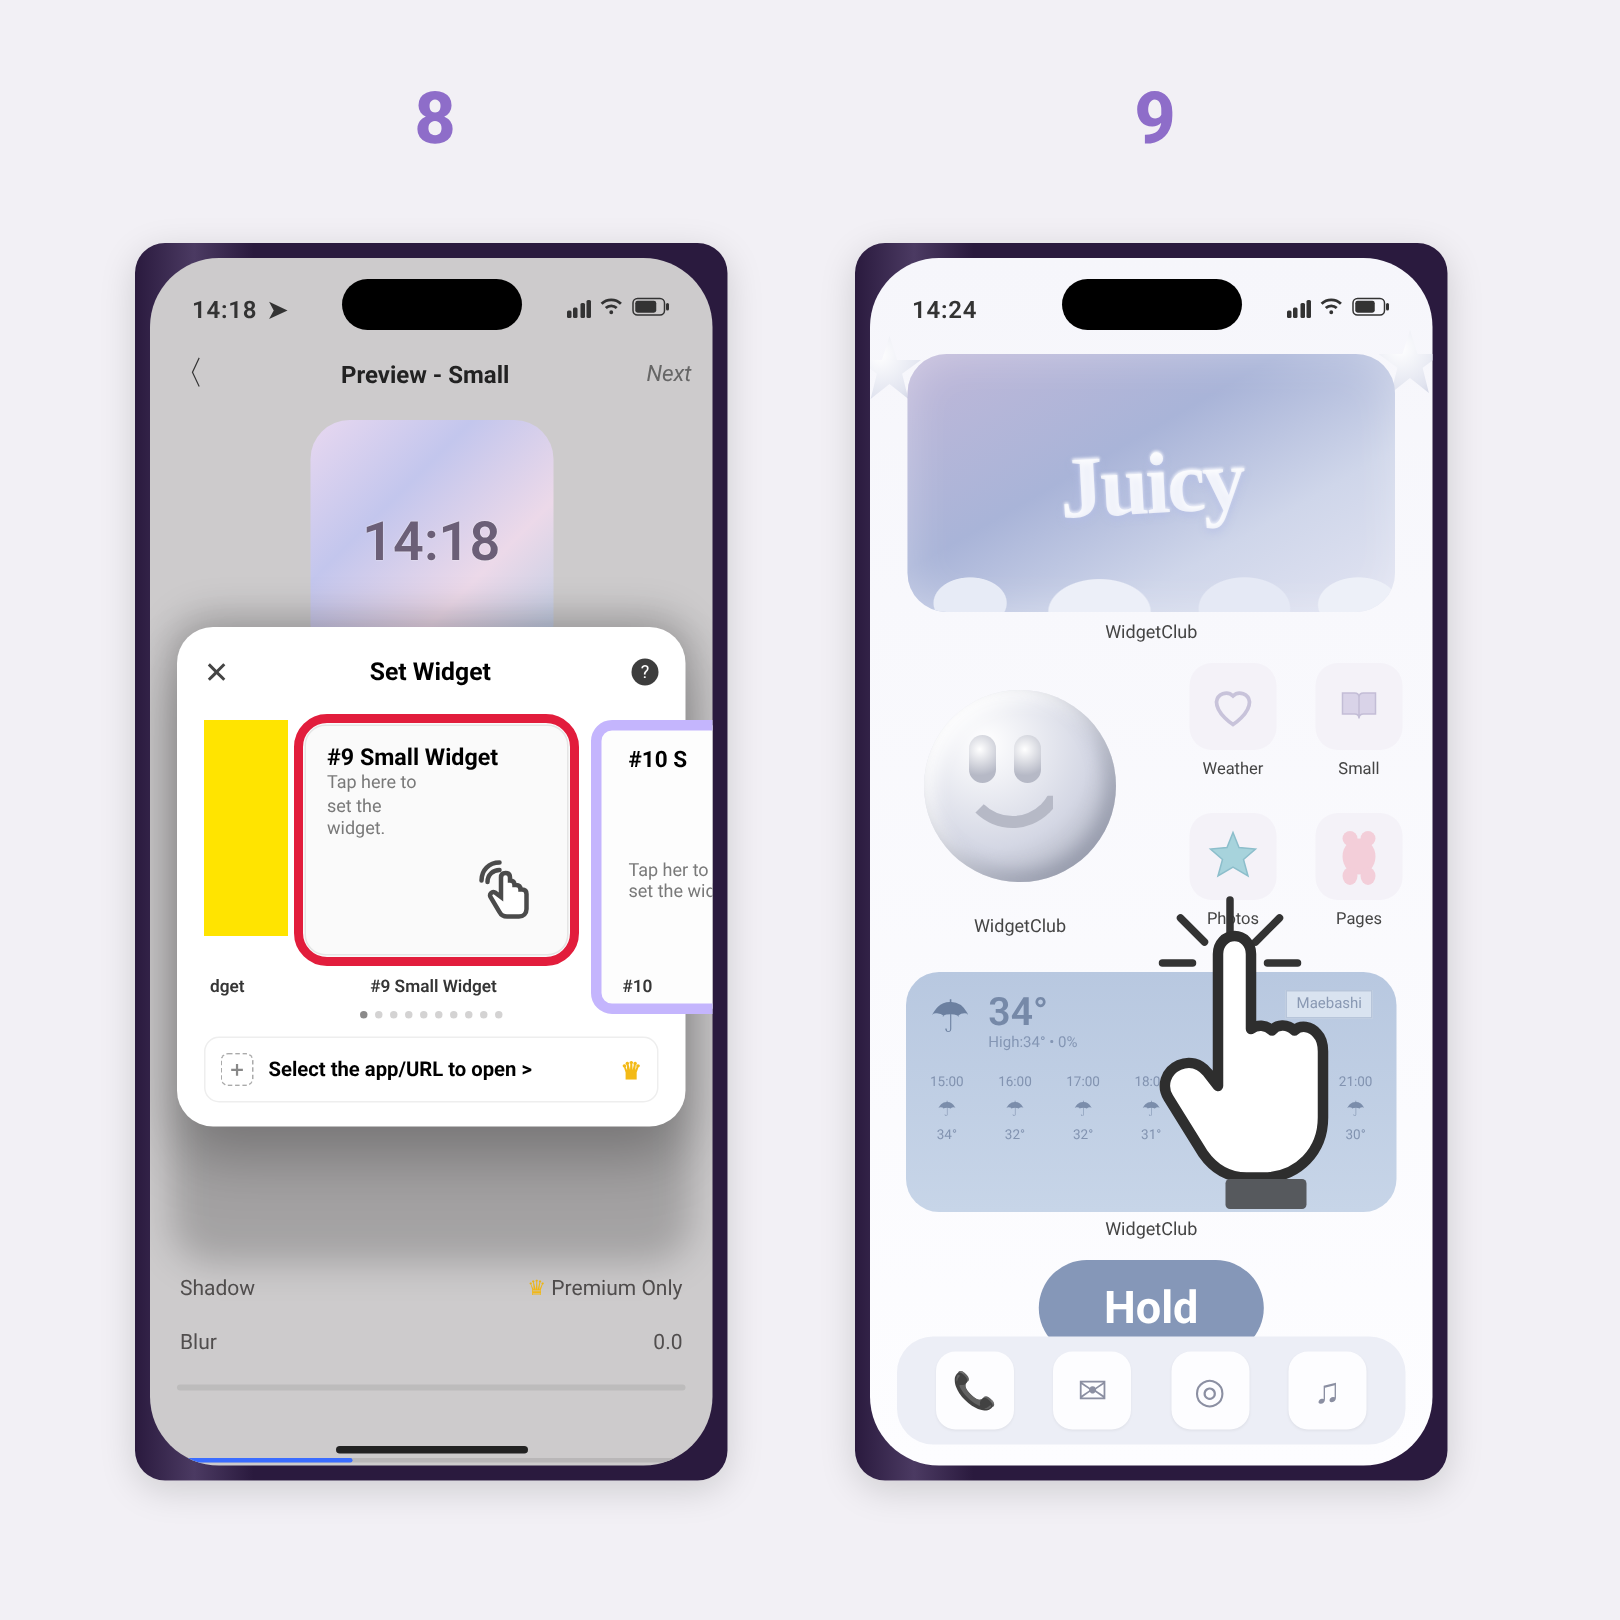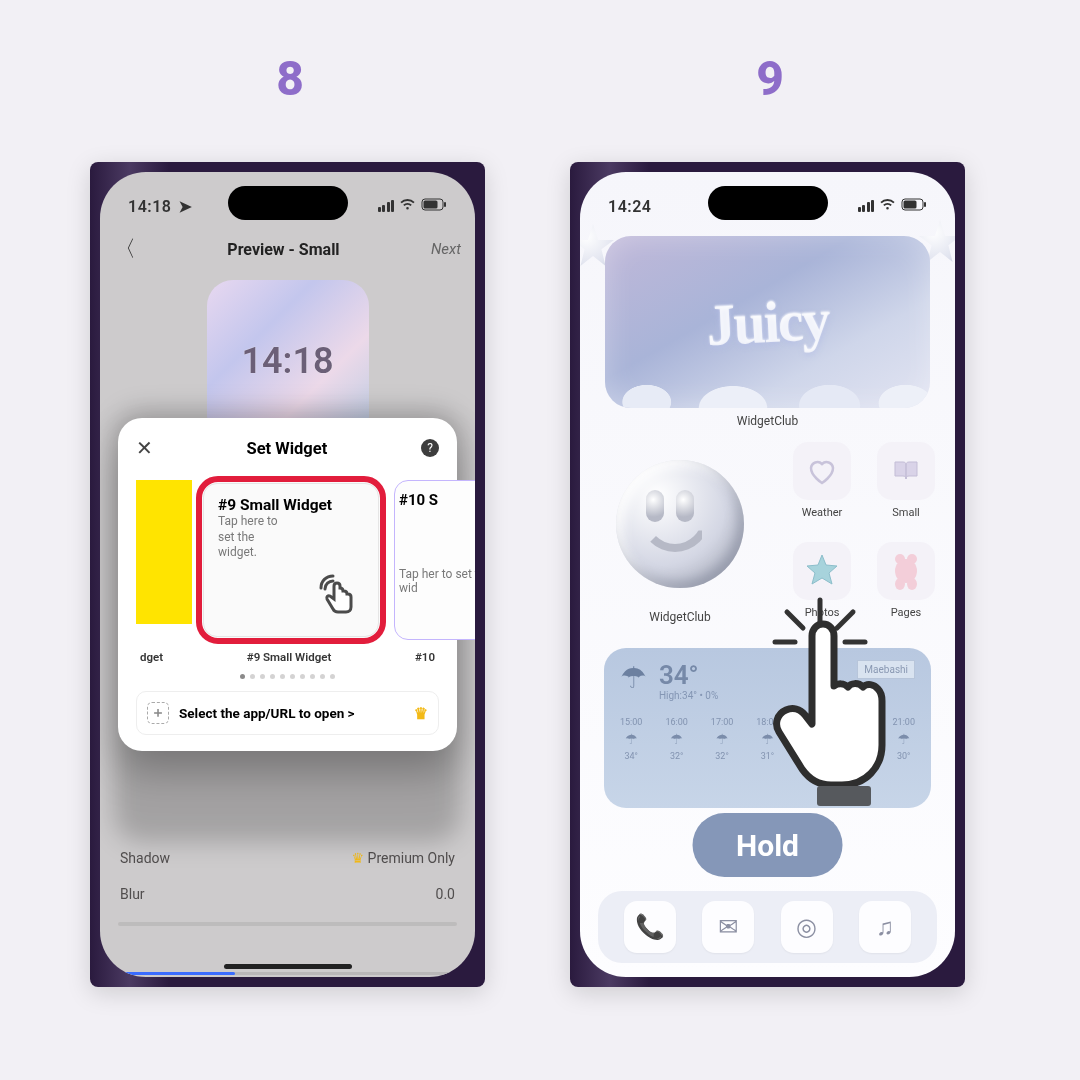--- a/index.html
+++ b/index.html
@@ -18,21 +18,21 @@
   --blue-pale:#E2EAF4;
 }
 
 *{box-sizing:border-box;margin:0;padding:0;font-family:-apple-system,BlinkMacSystemFont,Segoe UI,Roboto,Helvetica,Arial,sans-serif;}
 body{width:1080px;height:1080px;background:var(--bg);position:relative;}
 
 .step{position:absolute;}
 .step-num{font-size:48px;font-weight:800;color:var(--step-num);text-align:center;}
 
 .phone{
-  position:relative;width:395px;height:825px;border-radius:8px;
+  position:relative;width:395px;height:825px;border-radius:20px;
   background:linear-gradient(90deg,#2a1a3e,#4b3a62 10%,#2a1a3e 20%);
   box-shadow:0 6px 24px rgba(0,0,0,.15);
   padding:10px;
 }
 .screen{position:relative;width:100%;height:100%;border-radius:46px;overflow:hidden;}
 .island{position:absolute;top:14px;left:50%;transform:translateX(-50%);width:120px;height:34px;background:#000;border-radius:18px;z-index:50;}
 
 
 .status{position:absolute;top:14px;left:0;right:0;height:40px;display:flex;align-items:center;justify-content:space-between;padding:0 28px;z-index:40;font-weight:600;}
 .status .time{font-size:16px;letter-spacing:.5px;}
@@ -71,21 +71,21 @@
 .help{width:18px;height:18px;border-radius:50%;background:#3d3d3d;color:#fff;font-size:12px;display:flex;align-items:center;justify-content:center;}
 .modal-desc{font-size:12.5px;color:#6e6e6e;line-height:1.35;margin-top:12px;}
 
 .slot-row{position:relative;margin-top:16px;height:190px;}
 .slot-yellow{position:absolute;left:0;top:4px;width:56px;height:144px;background:var(--yellow);}
 .slot-main{position:absolute;left:60px;top:0;width:190px;height:168px;border:6px solid var(--red);border-radius:22px;background:#fafafa;}
 .slot-inner{position:absolute;inset:1px;border:1px solid #e5e5e5;border-radius:14px;padding:12px 14px;}
 .slot-title{font-weight:700;font-size:15.5px;}
 .slot-hint{font-size:12px;color:#797979;line-height:1.3;width:70px;}
 .tap-icon{position:absolute;right:16px;bottom:14px;font-size:14px;}
-.slot-right{position:absolute;left:258px;top:4px;width:120px;height:160px;border:1px solid #c4b5fd;border-radius:14px;background:#fdfdfd;padding:10px 4px;}
+.slot-right{position:absolute;left:258px;top:4px;width:120px;height:196px;border:7px solid #c4b5fd;border-radius:14px;background:#fdfdfd;padding:10px 18px;}
 .slot-right .t{font-weight:700;font-size:15px;}
 .slot-right .h{font-size:12px;color:#797979;margin-top:58px;}
 .cap-row{display:flex;justify-content:space-between;font-size:11.5px;font-weight:600;margin-top:2px;color:#353535;padding:0 4px;}
 .dots{display:flex;justify-content:center;gap:5px;margin-top:8px;}
 .dots span{width:5px;height:5px;border-radius:50%;background:#d4d3d3;}
 .dots span:first-child{background:#8b8a8a;}
 .sel-app{margin-top:12px;height:44px;border:1px solid #eee;border-radius:10px;display:flex;align-items:center;padding:0 10px;gap:10px;font-size:13.5px;font-weight:700;}
 .sel-plus{width:22px;height:22px;border:1.5px dashed #aaa;border-radius:5px;display:flex;align-items:center;justify-content:center;color:#888;font-size:14px;}
 .sel-crown{margin-left:auto;color:var(--gold);font-size:16px;}
 
@@ -125,21 +125,21 @@
 .ww-top{display:flex;align-items:flex-start;gap:12px;}
 .umb{font-size:30px;color:#6c80a0;}
 .ww-temp{font-size:26px;font-weight:600;color:#7689a8;}
 .ww-sub{font-size:10px;color:#8496b4;}
 .ww-loc{margin-left:auto;font-size:10px;background:#d9e3f0;border:1px solid #b7c5da;padding:3px 6px;color:#8a99b3;}
 .ww-row{display:flex;justify-content:space-between;margin-top:16px;}
 .hour{display:flex;flex-direction:column;align-items:center;gap:4px;font-size:9px;color:#8293b0;}
 .hour .hu{font-size:14px;color:#7b8dab;}
 .w-cap2{position:absolute;left:0;right:0;text-align:center;top:640px;font-size:12px;color:#444;}
 
-.hold-pill{position:absolute;left:50%;transform:translateX(-50%);top:641px;height:64px;padding:4px 44px;border-radius:34px;background:var(--slate);color:#fff;font-size:30px;font-weight:700;display:flex;align-items:center;}
+.hold-pill{position:absolute;left:50%;transform:translateX(-50%);top:668px;height:64px;padding:4px 44px;border-radius:34px;background:var(--slate);color:#fff;font-size:30px;font-weight:700;display:flex;align-items:center;}
 
 .dock{position:absolute;left:18px;right:18px;bottom:14px;height:72px;border-radius:24px;background:#eceef6;display:flex;align-items:center;justify-content:space-evenly;}
 .dock .di{width:52px;height:52px;border-radius:13px;background:#fdfdff;display:flex;align-items:center;justify-content:center;color:#8b8fa2;font-size:24px;box-shadow:0 1px 2px rgba(0,0,0,.05);}
 
 .big-hand{position:absolute;left:185px;top:416px;z-index:30;}
 .tap-rays line{stroke:#333;stroke-width:5;stroke-linecap:round;}
 .big-hand svg{width:150px;height:240px;}
 .hand-outline{fill:#fff;stroke:#2e2e2e;stroke-width:7;stroke-linejoin:round;}
 .wrist{fill:#56595d;}
 

